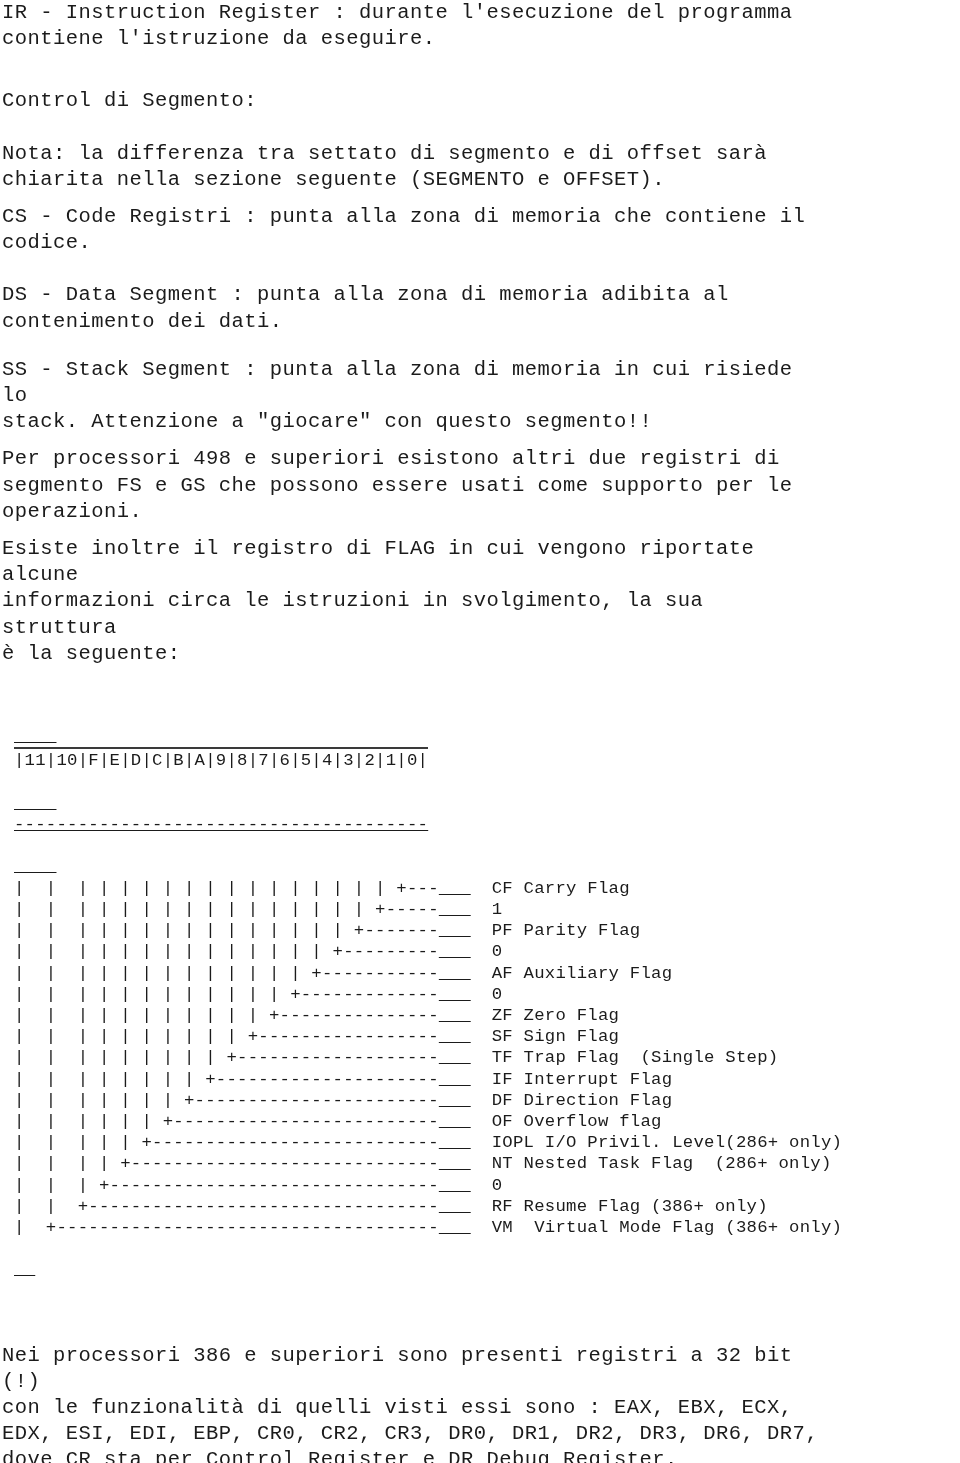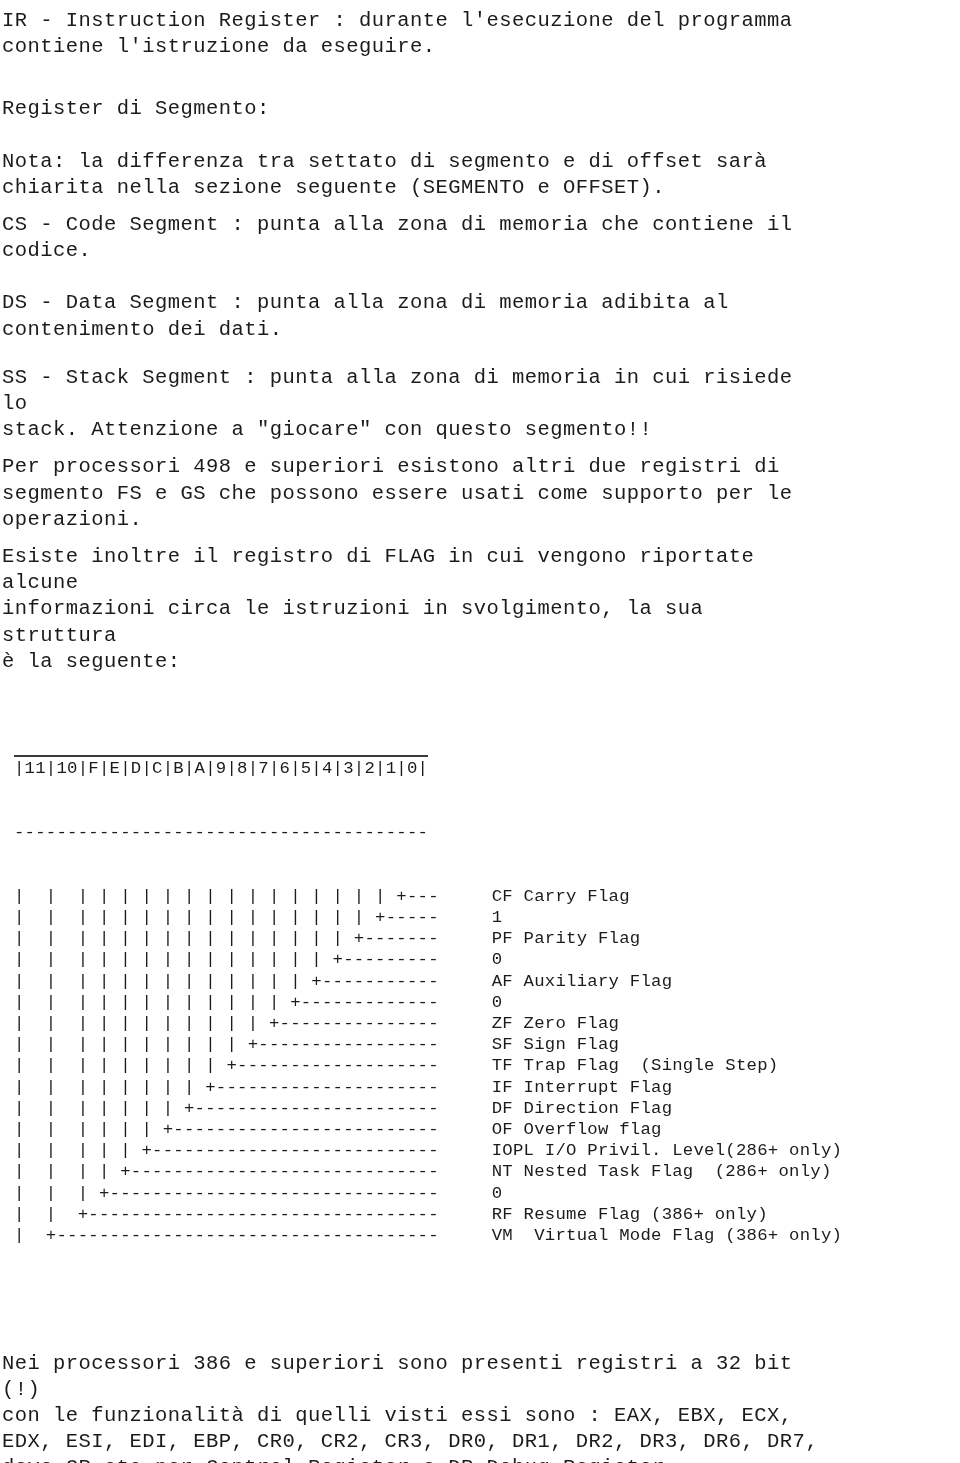--- a/index.html
+++ b/index.html
@@ -12,21 +12,21 @@
     height: 1463px;
     font-family: "Liberation Mono", "DejaVu Sans Mono", monospace;
     color: #000000;
     overflow: hidden;
   }
   .page {
     position: relative;
     width: 828px;
     height: 1463px;
     box-sizing: border-box;
-    padding: 8px 0px 0px 2px;
+    padding: 0px 0px 0px 2px;
   }
   .para {
     font-size: 20.5px;
     line-height: 26.2px;
     letter-spacing: 0.45px;
     white-space: pre-wrap;
     margin: 0;
     color: #1b1b1b;
   }
   .gap-sm { height: 11px; }
@@ -35,20 +35,21 @@
 
   
   .ascii-block {
     margin-top: 2px;
     padding-left: 12px;
     font-size: 17.3px;
     line-height: 21.2px;
     letter-spacing: 0.25px;
     white-space: pre;
     color: #1b1b1b;
+    text-decoration: underline;
   }
   .ascii-line {
     white-space: pre;
     font-family: "Liberation Mono", "DejaVu Sans Mono", monospace;
   }
   .bits-row {
     display: inline-block;
     border-top: 2px solid #3a3a3a;
     padding-top: 1px;
     margin-bottom: 0px;
@@ -62,28 +63,28 @@
 </style>
 </head>
 <body>
 
 <div class="page">
 
   <div class="para">IR - Instruction Register : durante l'esecuzione del programma
 contiene l'istruzione da eseguire.</div>
   <div class="gap-lg"></div>
 
-  <div class="para">Register di Segmento:</div>
+  <div class="para">Control di Segmento:</div>
   <div class="gap-md"></div>
 
   <div class="para">Nota: la differenza tra settato di segmento e di offset sarà
 chiarita nella sezione seguente (SEGMENTO e OFFSET).</div>
   <div class="gap-sm"></div>
 
-  <div class="para">CS - Code Segment : punta alla zona di memoria che contiene il
+  <div class="para">CS - Code Registri : punta alla zona di memoria che contiene il
 codice.</div>
   <div class="gap-md"></div>
 
   <div class="para">DS - Data Segment : punta alla zona di memoria adibita al
 contenimento dei dati.</div>
   <div class="gap-sm"></div>
 
   <div class="gap-sm"></div>
 
   <div class="para">SS - Stack Segment : punta alla zona di memoria in cui risiede lo

